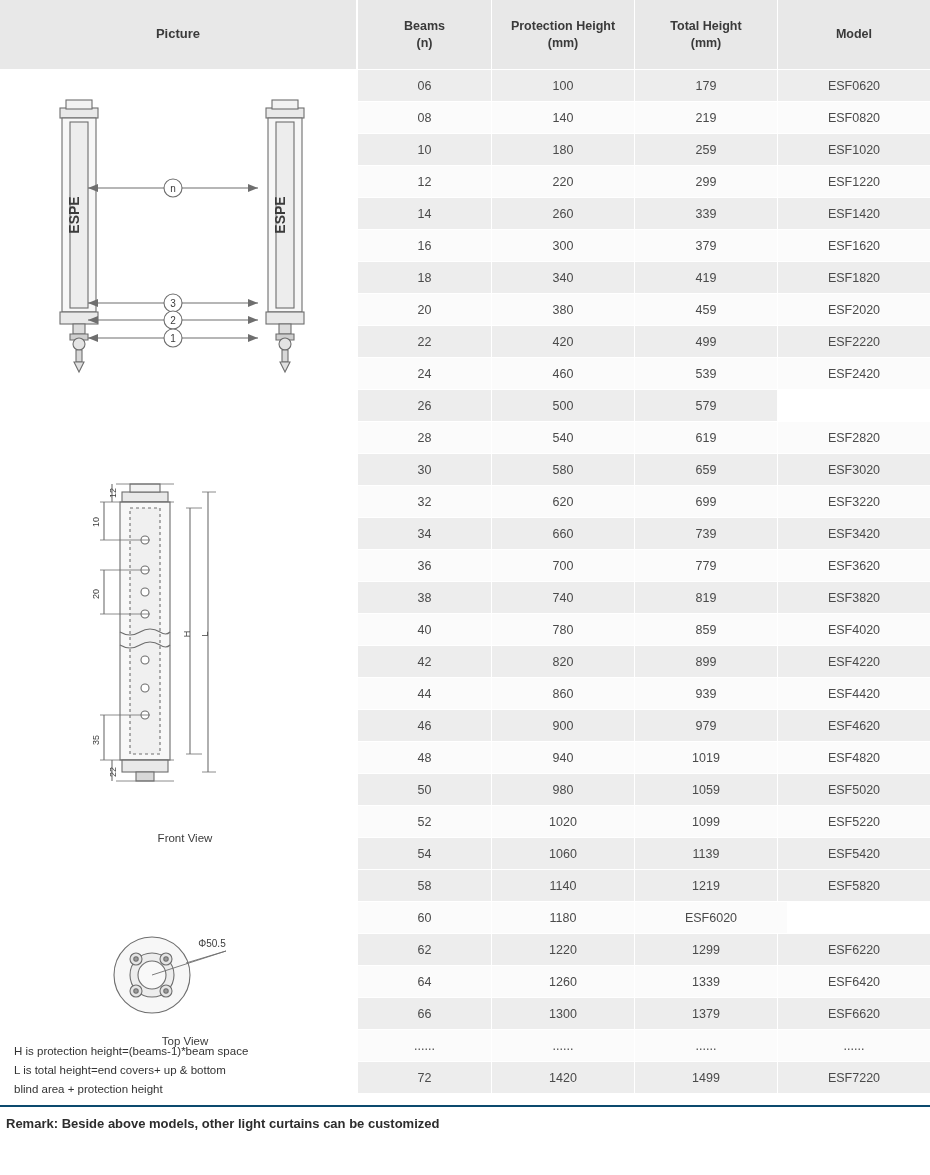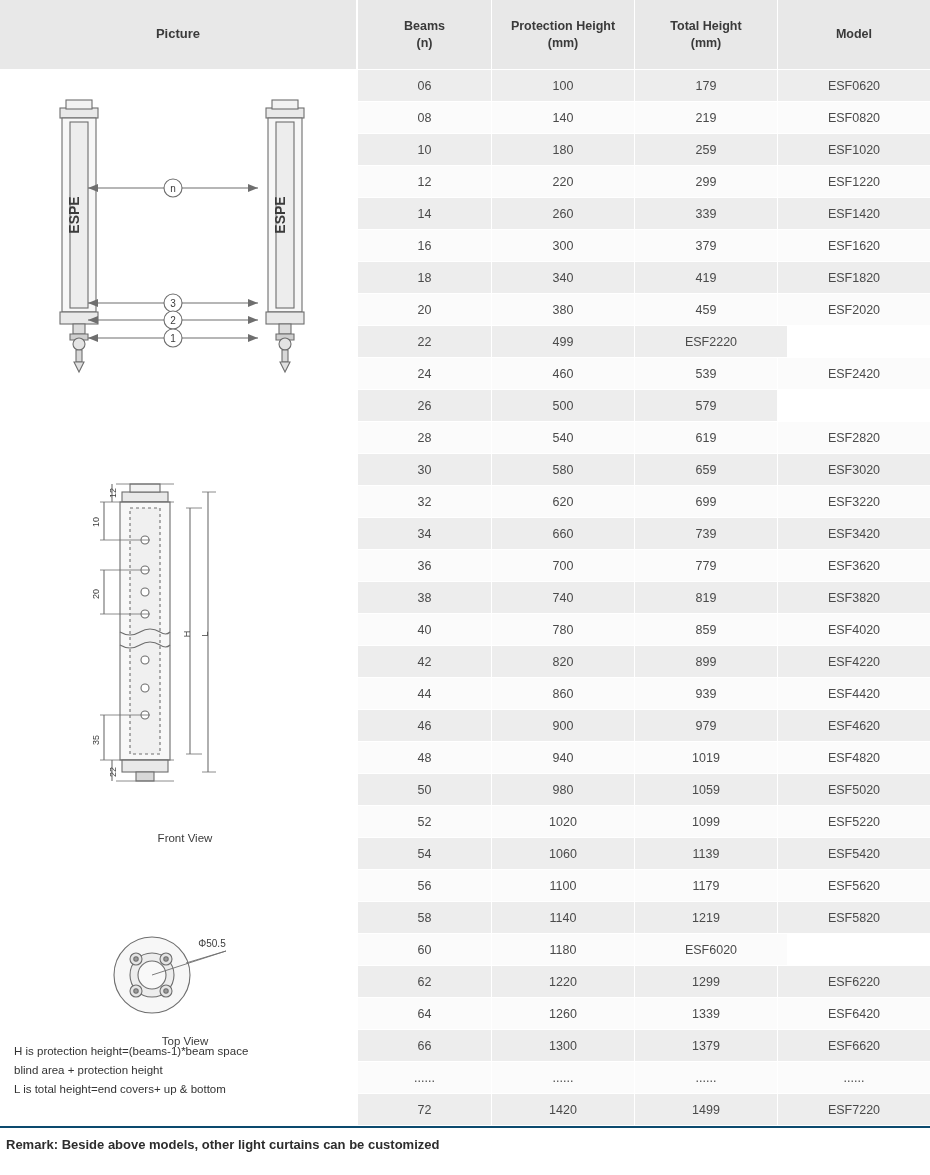--- a/index.html
+++ b/index.html
@@ -268,22 +268,22 @@
               <line x1="52" y1="50" x2="126" y2="26" stroke-width="0.9"></line>
               <line x1="86" y1="38" x2="126" y2="26" stroke-width="0.9"></line>
             </g>
             <text x="112" y="22" font-size="10" fill="#3b3b3b" text-anchor="middle" font-family="Liberation Sans, sans-serif">Φ50.5</text>
           </svg>
         </div>
         <div class="capt" style="top:965px;">Top View</div>
 
         <div class="notes">
           <div>H is protection height=(beams-1)*beam space</div>
+          <div>L is total height=end covers+ up &amp; bottom</div>
           <div>blind area + protection height</div>
-          <div>L is total height=end covers+ up &amp; bottom</div>
         </div>
       </div>
     </div>
 
     <div class="right-col">
 
       <div class="hdr-row">
         <div class="hdr-cell c-beams">
           <span>Beams</span>
           <span>(n)</span>
@@ -345,20 +345,21 @@
             <div class="tcell c-model">ESF1820</div>
           </div>
           <div class="trow even">
             <div class="tcell c-beams">20</div>
             <div class="tcell c-prot">380</div>
             <div class="tcell c-total">459</div>
             <div class="tcell c-model">ESF2020</div>
           </div>
           <div class="trow odd">
             <div class="tcell c-beams">22</div>
+            <div class="tcell c-prot">420</div>
             <div class="tcell c-total">499</div>
             <div class="tcell c-model">ESF2220</div>
           </div>
           <div class="trow even">
             <div class="tcell c-beams">24</div>
             <div class="tcell c-prot">460</div>
             <div class="tcell c-total">539</div>
             <div class="tcell c-model">ESF2420</div>
           </div>
           <div class="trow odd">
@@ -443,26 +444,20 @@
             <div class="tcell c-prot">1020</div>
             <div class="tcell c-total">1099</div>
             <div class="tcell c-model">ESF5220</div>
           </div>
           <div class="trow odd">
             <div class="tcell c-beams">54</div>
             <div class="tcell c-prot">1060</div>
             <div class="tcell c-total">1139</div>
             <div class="tcell c-model">ESF5420</div>
           </div>
-          <div class="trow even">
-            <div class="tcell c-beams">56</div>
-            <div class="tcell c-prot">1100</div>
-            <div class="tcell c-total">1179</div>
-            <div class="tcell c-model">ESF5620</div>
-          </div>
           <div class="trow odd">
             <div class="tcell c-beams">58</div>
             <div class="tcell c-prot">1140</div>
             <div class="tcell c-total">1219</div>
             <div class="tcell c-model">ESF5820</div>
           </div>
           <div class="trow even">
             <div class="tcell c-beams">60</div>
             <div class="tcell c-prot">1180</div>
             <div class="tcell c-model">ESF6020</div>

